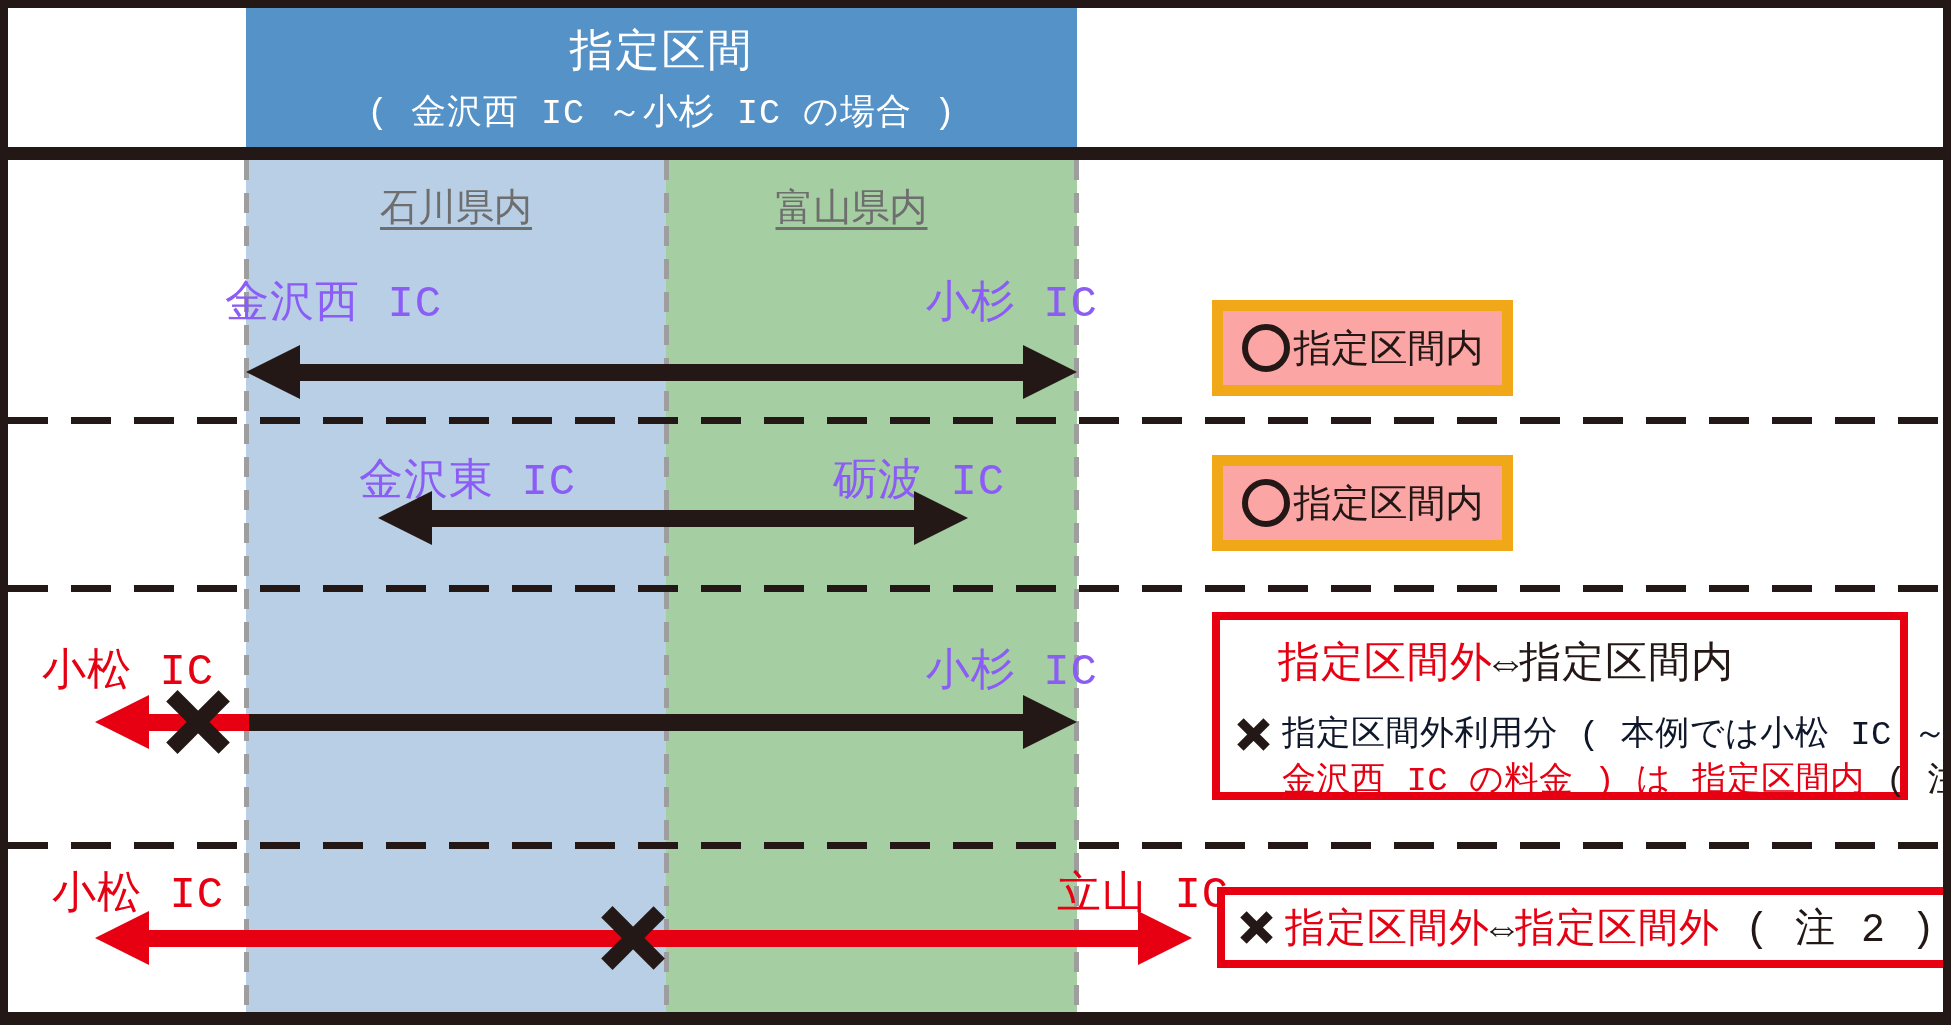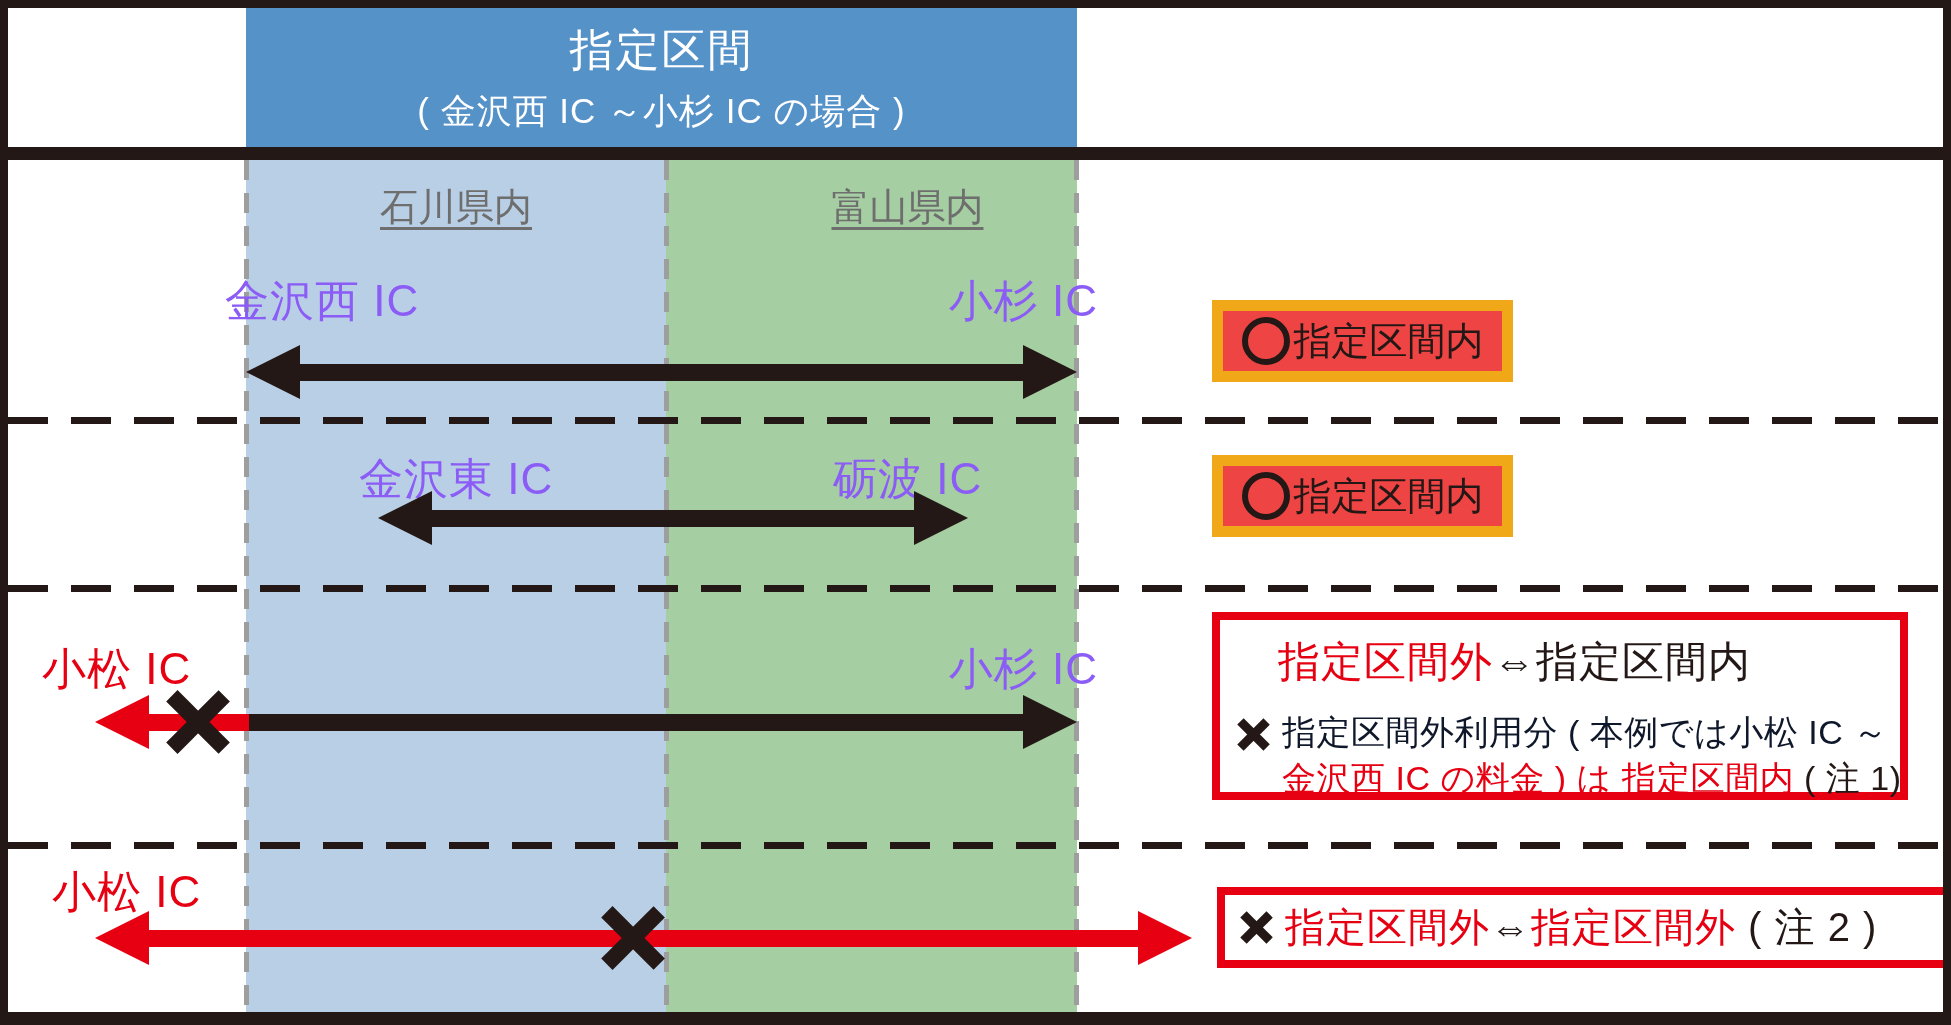--- a/index.html
+++ b/index.html
@@ -1,21 +1,21 @@
 <!DOCTYPE html>
 <html><head>
 <meta charset="utf-8">
 <style>
   html,body{margin:0;padding:0;background:#e8e8e8;}
   #canvas{
     position:relative;width:1951px;height:1025px;background:#fff;
     font-family:"Liberation Sans","DejaVu Sans",sans-serif;
     overflow:hidden;box-sizing:border-box;
   }
-  .abs{position:absolute;}
+  .abs{position:absolute;font-family:Liberation Mono, monospace;}
   
   .frame{left:0;top:0;width:1951px;height:1025px;border:8px solid #231815;border-bottom-width:13px;box-sizing:border-box;pointer-events:none;z-index:50;}
   
   .header-band{left:246px;top:8px;width:831px;height:139px;background:#5592C8;display:flex;flex-direction:column;align-items:center;justify-content:center;gap:8px;color:#fff;z-index:2;}
   .header-title{font-size:44px;letter-spacing:2px;}
   .header-sub{font-size:35px;letter-spacing:1px;}
   .divider{left:0;top:147px;width:1951px;height:13px;background:#231815;z-index:3;}
   
   .col-ishikawa{left:246px;top:160px;width:420px;height:852px;background:#B9CFE6;z-index:1;}
   .col-toyama{left:666px;top:160px;width:411px;height:852px;background:#A5CEA2;z-index:1;}
@@ -33,21 +33,21 @@
   .ah.r{border-width:27px 0 27px 54px;border-color:transparent transparent transparent currentColor;}
   .c-ink{color:#231815;}
   .c-red{color:#E60012;}
   
   .cross{z-index:9;}
   .cross .b{position:absolute;left:-8%;top:50%;width:116%;height:16px;margin-top:-8px;background:#231815;}
   .cross .b.r45{transform:rotate(45deg);}
   .cross .b.r135{transform:rotate(-45deg);}
   .cross.sm .b{height:9px;margin-top:-4.5px;}
   
-  .badge{left:1212px;width:301px;height:82px;box-sizing:border-box;border:11px solid #F0A718;background:#ef4444;display:flex;align-items:center;justify-content:center;gap:4px;font-size:38px;color:#231815;z-index:10;white-space:nowrap;}
+  .badge{left:1212px;width:301px;height:96px;box-sizing:border-box;border:11px solid #F0A718;background:#fca5a5;display:flex;align-items:center;justify-content:center;gap:4px;font-size:38px;color:#231815;z-index:10;white-space:nowrap;}
   .ring{width:36px;height:36px;border:6px solid #231815;border-radius:50%;flex:none;box-sizing:content-box;}
   
   .alertbox{box-sizing:border-box;border:8px solid #E60012;background:#fff;z-index:10;}
   .t-red{color:#E60012;}
   .t-ink{color:#231815;}
   .note-line1{position:absolute;left:38px;top:14px;font-size:42px;white-space:nowrap;letter-spacing:1px;margin-left:20px;}
   .note-line2{position:absolute;left:62px;top:90px;font-size:34px;white-space:nowrap;color:#0f172a;letter-spacing:0.5px;}
   .note-line3{position:absolute;left:62px;top:136px;font-size:34px;white-space:nowrap;letter-spacing:0.5px;}
   .note-bullet{position:absolute;left:18px;top:98px;width:32px;height:32px;}
   .row4-content{display:flex;align-items:center;gap:12px;height:100%;padding-left:16px;font-size:40px;white-space:nowrap;letter-spacing:1px;}
@@ -65,21 +65,21 @@
     <div class="header-title">指定区間</div>
     <div class="header-sub">( 金沢西 IC ～小杉 IC の場合 )</div>
   </div>
   <div class="abs divider"></div>
 
   <div class="abs vdash" style="left:244px;"></div>
   <div class="abs vdash" style="left:664px;"></div>
   <div class="abs vdash" style="left:1074px;"></div>
 
   <div class="abs collabel" style="left:246px;width:420px;">石川県内</div>
-  <div class="abs collabel" style="left:702px;width:411px;">富山県内</div>
+  <div class="abs collabel" style="left:646px;width:411px;">富山県内</div>
 
   <div class="abs hdash" style="top:417px;"></div>
   <div class="abs hdash" style="top:585px;"></div>
   <div class="abs hdash" style="top:842px;"></div>
 
   <div class="abs ic" style="left:225px;top:272px;">金沢西 IC</div>
   <div class="abs ic" style="right:853px;top:272px;">小杉 IC</div>
   <div class="abs arrow c-ink" style="left:246px;top:344px;width:831px;">
     <div class="ah l"></div>
     <div class="shaft"></div>
@@ -126,20 +126,21 @@
       <div class="b r45"></div>
       <div class="b r135"></div>
     </div>
     <div class="note-line2">指定区間外利用分 ( 本例では小松 IC ～</div>
     <div class="note-line3">
       <span class="t-red">金沢西 IC の料金 ) は 指定区間内</span><span class="t-ink"> ( 注 1)</span>
     </div>
   </div>
 
   <div class="abs ic red" style="left:52px;top:863px;">小松 IC</div>
+  <div class="abs ic red" style="left:1057px;top:863px;">立山 IC</div>
   <div class="abs arrow c-red" style="left:95px;top:910px;width:1097px;">
     <div class="ah l"></div>
     <div class="shaft"></div>
     <div class="ah r"></div>
   </div>
   <div class="abs cross" style="left:601px;top:906px;width:64px;height:64px;">
     <div class="b r45"></div>
     <div class="b r135"></div>
   </div>
   <div class="abs alertbox" style="left:1217px;top:887px;width:816px;height:81px;">

